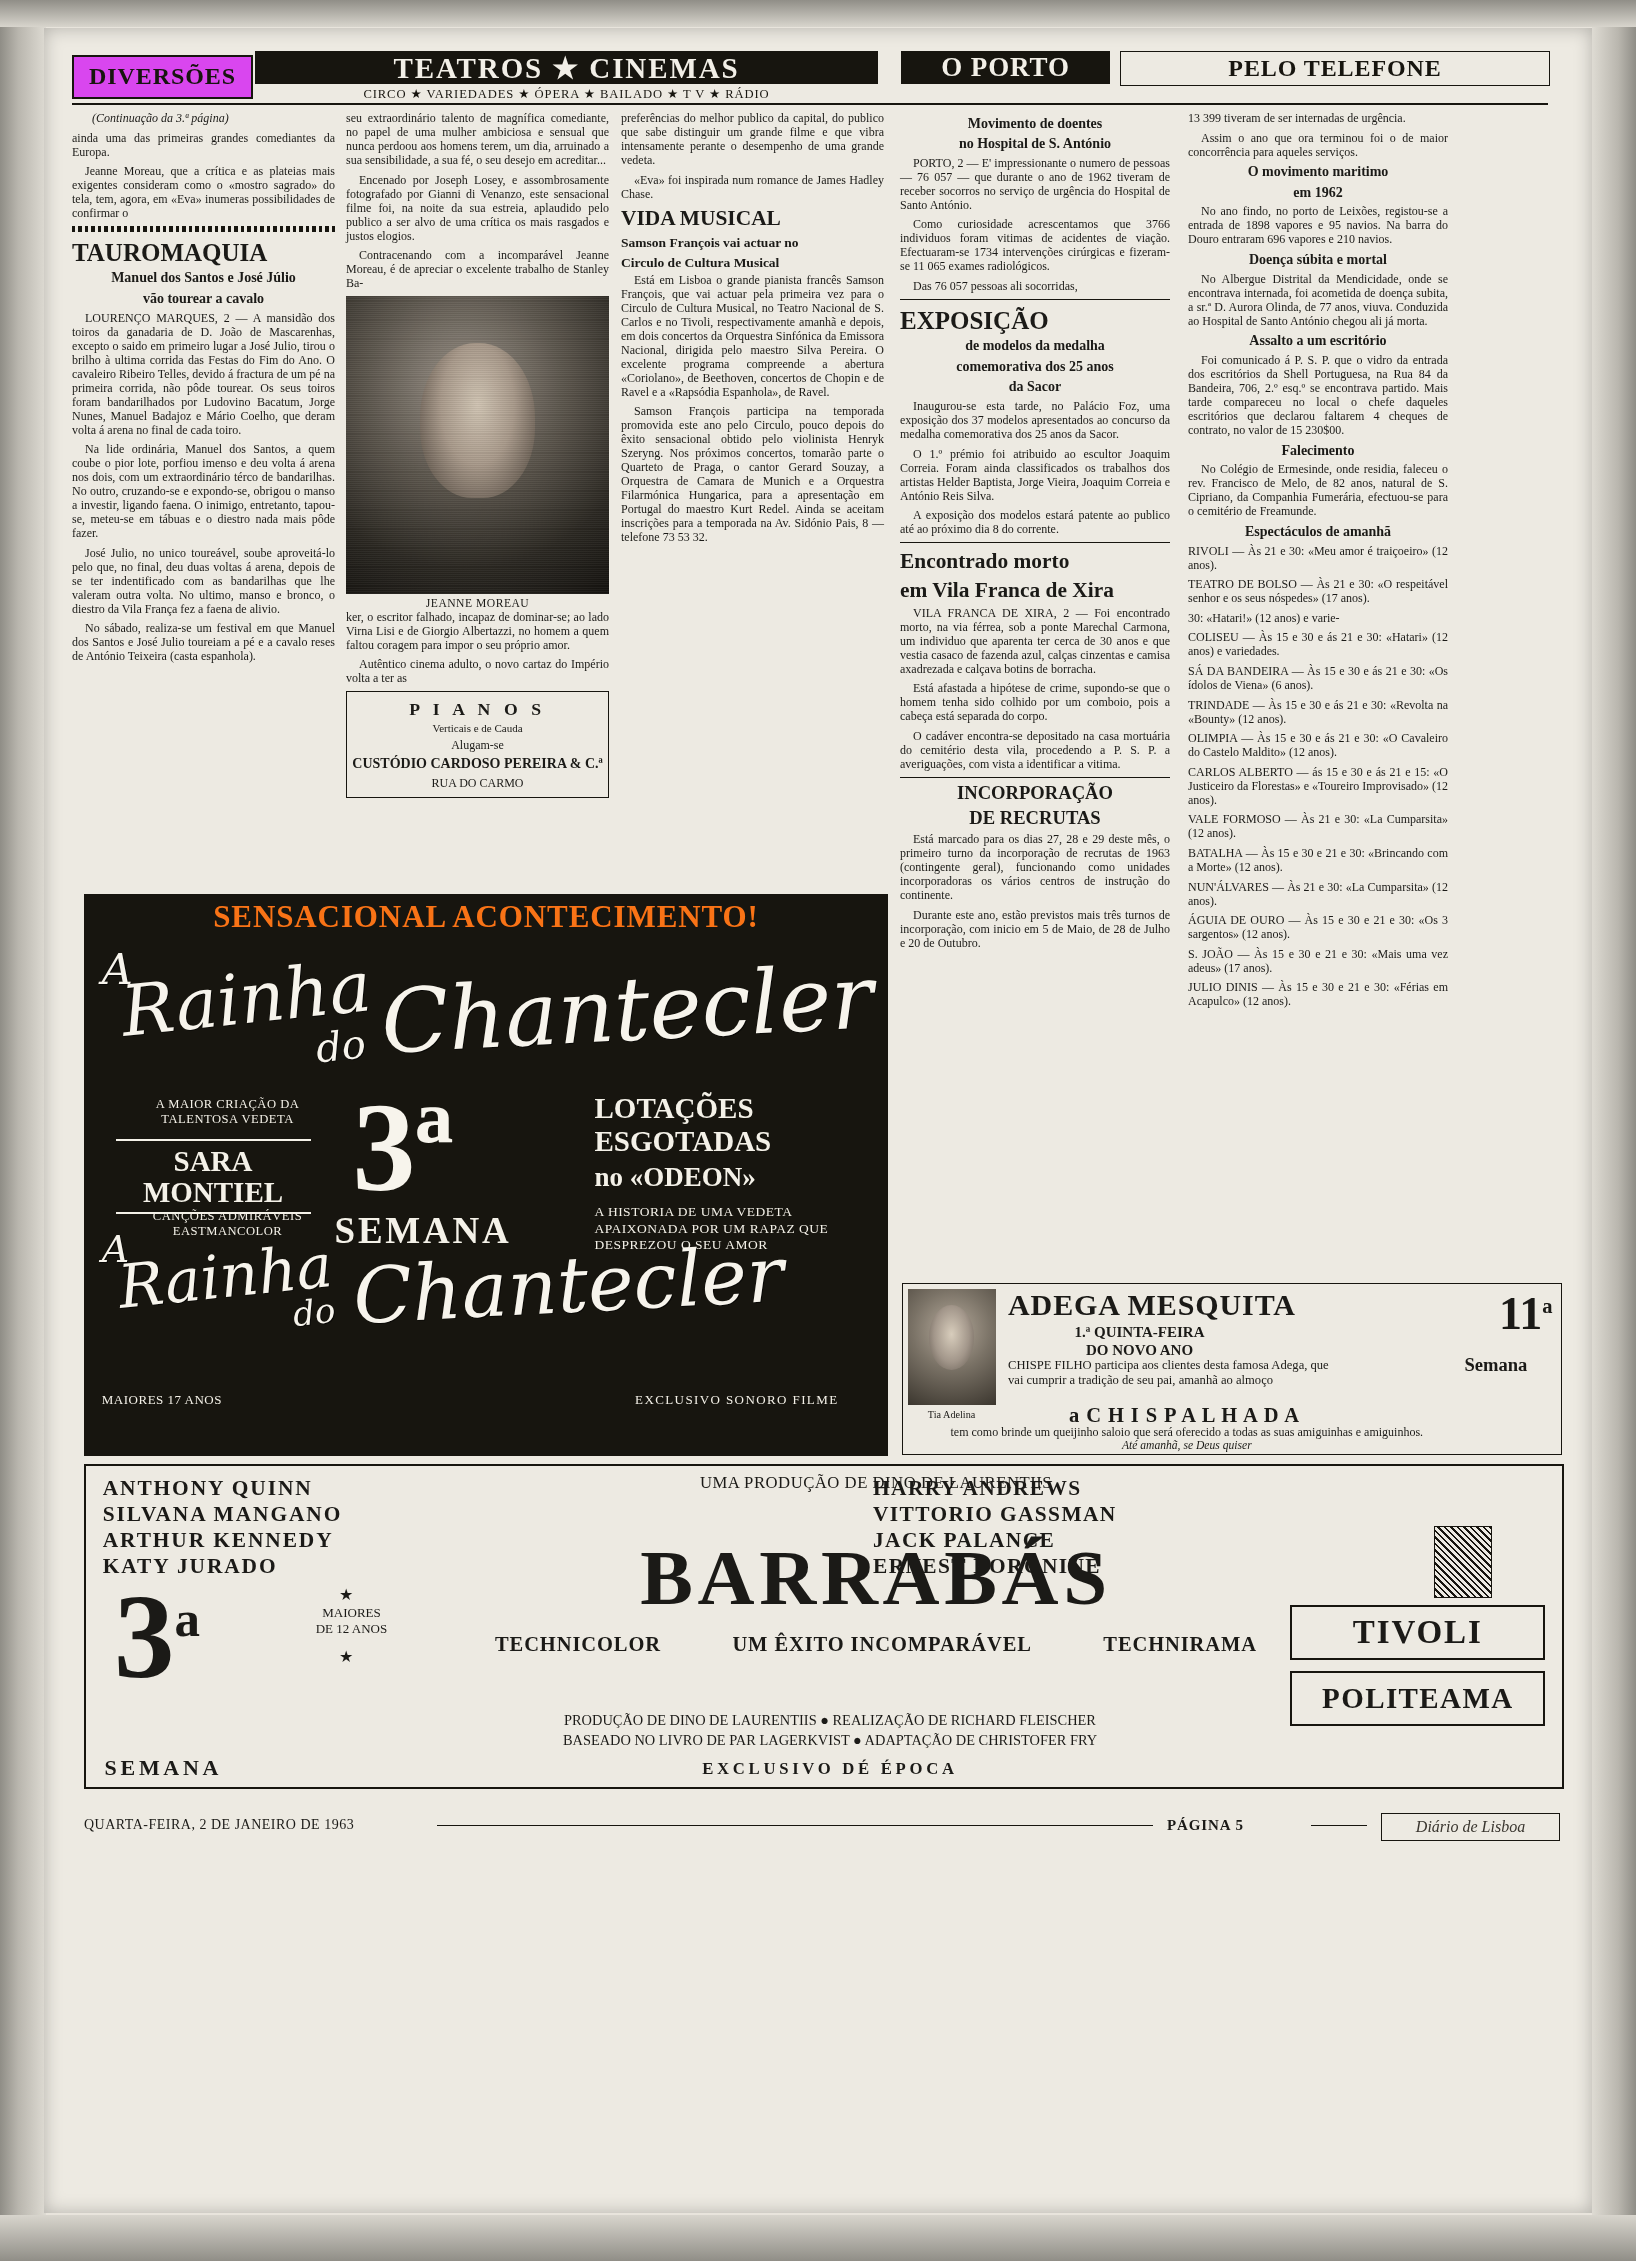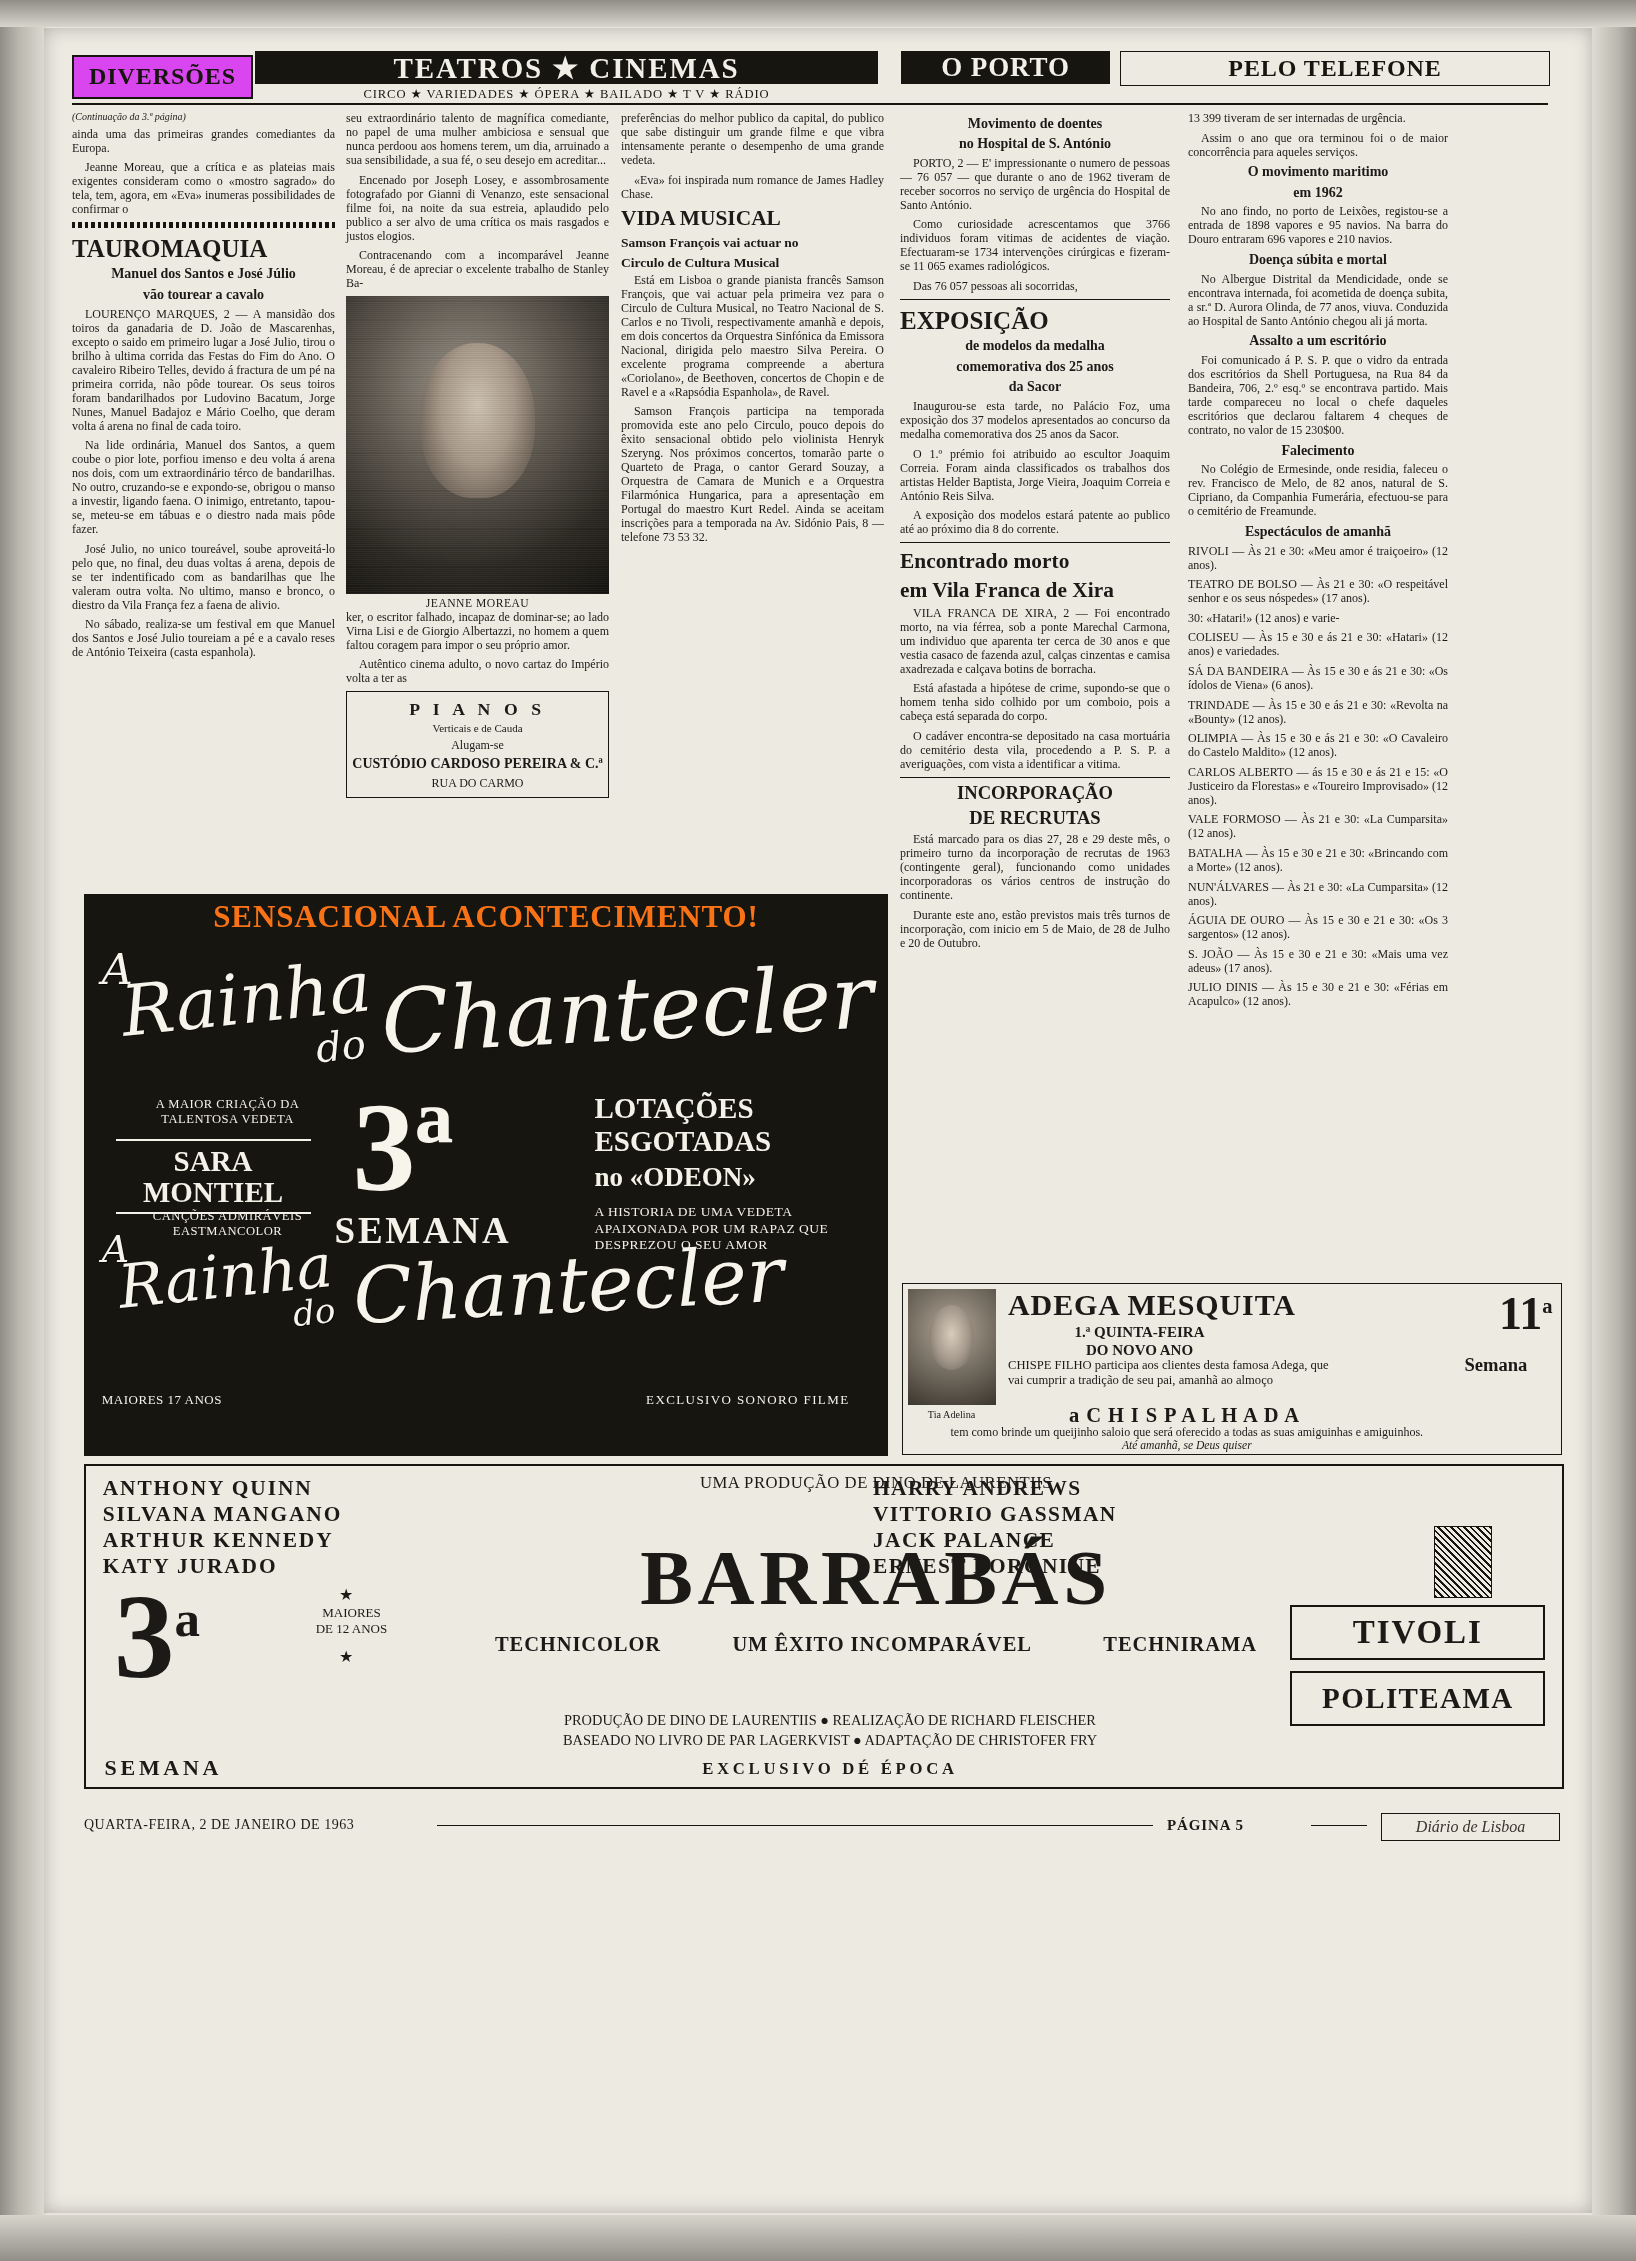--- a/index.html
+++ b/index.html
@@ -80,21 +80,21 @@
 
   .p{font-size:12px;line-height:14px;text-align:justify;margin:0 0 5.6px 0;
      font-family:"Liberation Serif",serif;hyphens:auto;}
   .p.ind{text-indent:13px;}
   .head-c{font-weight:bold;font-size:14px;text-align:center;line-height:16px;margin:4.6px 0 3.7px 0;}
   .head-l{font-weight:bold;font-size:13.5px;line-height:15.3px;margin:4.6px 0 2.8px 0;}
   .bighead{font-weight:bold;font-size:25px;line-height:27px;margin:6.5px 0 3.7px 0;}
   .bighead.sm{font-size:21.4px;line-height:23px;}
   .rule-thin{height:1.4px;background:#17150f;margin:4.6px 0 4.6px 0;}
   .dotline{height:6.5px;background:repeating-linear-gradient(90deg,#17150f 0 3.3px,transparent 3.3px 6.5px);margin:4.6px 0;}
-  .cont-note{font-size:10px;font-style:italic;margin-bottom:4.6px;}
+  .cont-note{font-size:12px;font-style:italic;margin-bottom:4.6px;margin-left:20px;}
 
   
   .photo{width:100%;height:298px;background:
      radial-gradient(circle at 45% 30%, #9a9288 0%, #5d574e 38%, #2b2822 72%, #14120f 100%);
      border:0;margin:2.8px 0 2.8px 0;position:relative;overflow:hidden;}
   .photo:after{content:"";position:absolute;inset:0;
      background:repeating-linear-gradient(0deg,rgba(255,255,255,.04) 0 0.9px,rgba(0,0,0,.05) 0.9px 1.9px);}
   .photo-face{position:absolute;left:28%;top:16%;width:44%;height:52%;border-radius:48% 48% 45% 45%;
      background:radial-gradient(ellipse at 50% 40%, #cfc3b2 0%, #a8998a 45%, #6d6257 78%, #3a342c 100%);
      filter:blur(0.5px);}
@@ -133,21 +133,21 @@
   .c-maior{position:absolute;left:14px;top:158px;width:242px;text-align:center;font-size:12.6px;line-height:15.3px;letter-spacing:0.5px;}
   .c-sara{position:absolute;left:23px;top:200px;width:195px;border-top:2.3px solid #f4f1e8;border-bottom:2.3px solid #f4f1e8;
           text-align:center;font-size:29px;font-weight:bold;line-height:31px;padding:4.6px 0;}
   .c-cancoes{position:absolute;left:14px;top:270px;width:242px;text-align:center;font-size:12.6px;line-height:15px;letter-spacing:0.5px;}
   .c-3a{position:absolute;left:260px;top:153px;font-size:126px;font-weight:bold;line-height:112px;color:#f7f4ec;}
   .c-semana{position:absolute;left:242px;top:270px;font-size:37px;font-weight:bold;letter-spacing:2.8px;}
   .c-lot{position:absolute;left:502px;top:153px;width:260px;text-align:left;font-size:29px;font-weight:bold;line-height:33px;}
   .c-odeon{position:absolute;left:502px;top:223px;width:260px;font-size:27px;font-weight:bold;}
   .c-hist{position:absolute;left:502px;top:265px;width:270px;font-size:13.5px;line-height:16.7px;letter-spacing:0.5px;}
   .c-foot-l{position:absolute;left:9.3px;bottom:4.6px;font-size:13px;letter-spacing:0.5px;}
-  .c-foot-r{position:absolute;right:24px;bottom:4.6px;font-size:13px;letter-spacing:1.4px;margin-top:48px;}
+  .c-foot-r{position:absolute;right:35px;bottom:4.6px;font-size:13px;letter-spacing:1.4px;margin-top:48px;}
 
   
   .ad-adega{position:absolute;left:830px;top:1172px;width:658px;height:170px;border:1.9px solid #17150f;background:#edeae2;}
   .adega-photo{position:absolute;left:4.6px;top:4.6px;width:88px;height:116px;
      background:radial-gradient(circle at 50% 35%, #b5aa9b 0%, #7a7266 45%, #3b362e 100%);}
   .adega-photo .f{position:absolute;left:24%;top:14%;width:52%;height:56%;border-radius:50%;
      background:radial-gradient(ellipse at 50% 45%, #d8cdbc 0%, #a2968a 55%, #5d554b 100%);}
   .adega-cap{position:absolute;left:4.6px;top:125px;width:88px;text-align:center;font-size:10.2px;}
   .adega-title{position:absolute;left:105px;top:3.7px;font-size:30px;font-weight:bold;letter-spacing:0.9px;}
   .adega-11{position:absolute;right:8.4px;top:2.8px;font-size:46px;font-weight:bold;}

